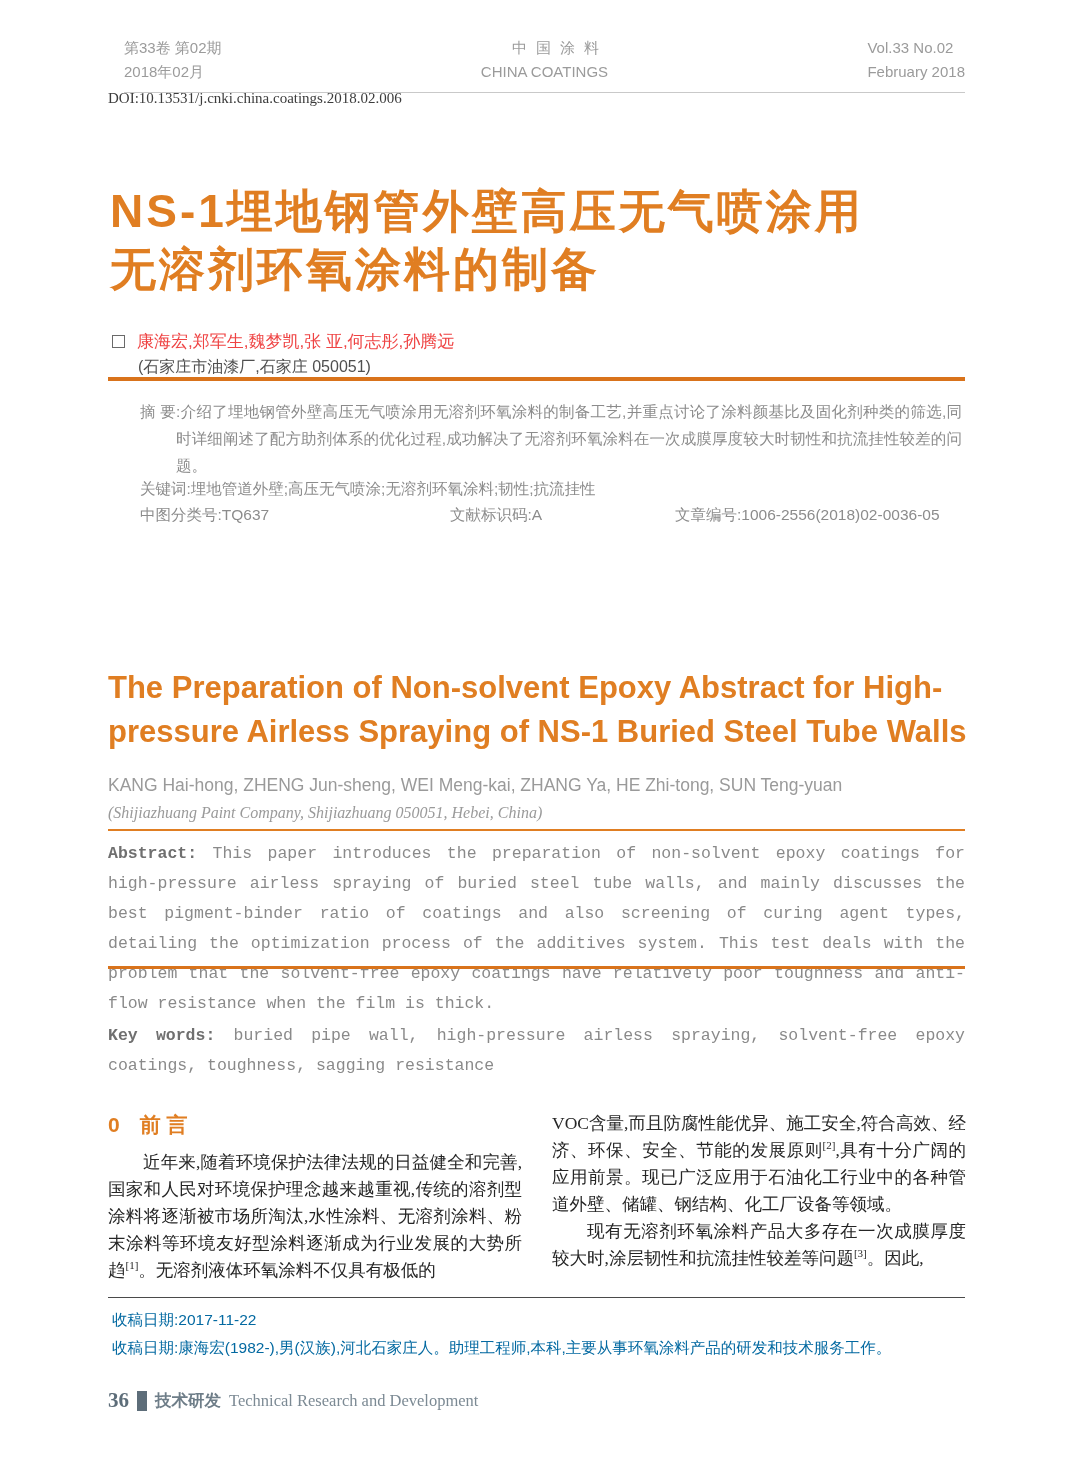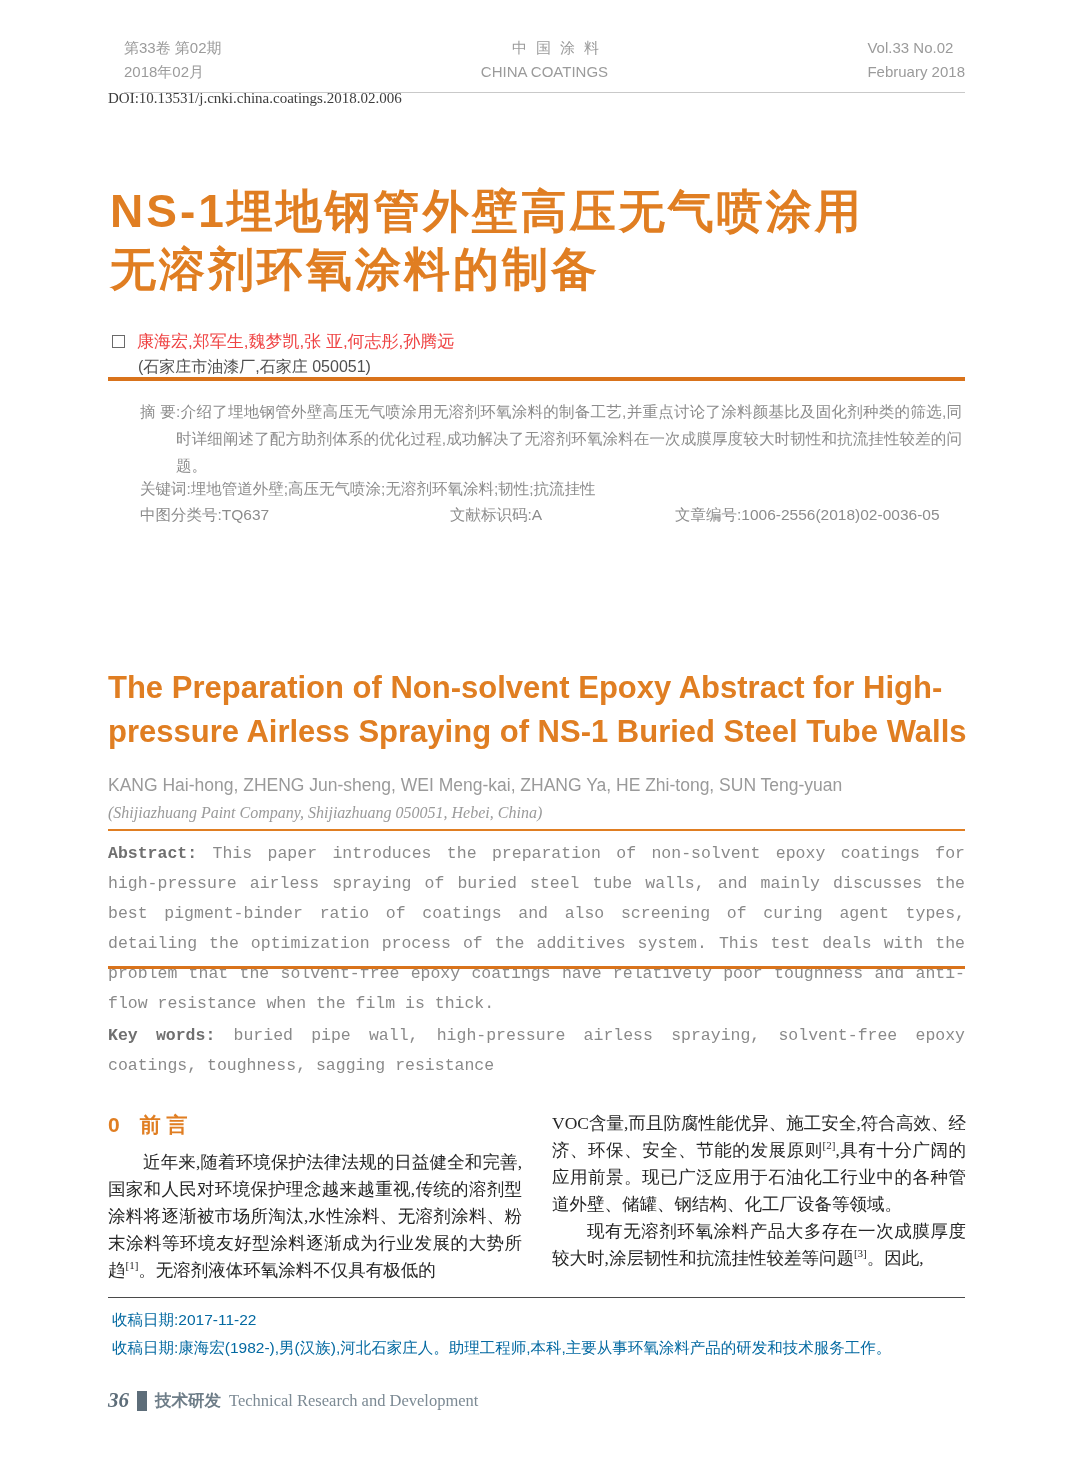--- a/index.html
+++ b/index.html
@@ -115,21 +115,21 @@
     position:absolute; left:112px; right:110px; top:1306px;
     color:#0369a1; font-size:15.5px; line-height:28px;
   }
   
   .page-footer {
     position:absolute; left:108px; top:1388px;
     display:flex; align-items:center;
     color:#7c8a94; font-size:16.5px;
   }
   .page-num {
-    font-family:"Liberation Serif", serif; font-style:italic; font-weight:bold;
+    font-family:"Liberation Serif", serif; font-weight:bold;
     font-size:21px; color:#5d6d79; margin-right:8px;
   }
   .footer-block { width:10px; height:20px; background:#5d6d79; margin-right:8px; }
   .footer-cn { font-weight:bold; color:#6e7d88; margin-right:8px; font-family:"Liberation Sans", sans-serif; }
   .footer-en { font-family:"Liberation Serif", serif; color:#7c8a94; }
 </style>
 </head>
 <body>
 
 <div class="page">

